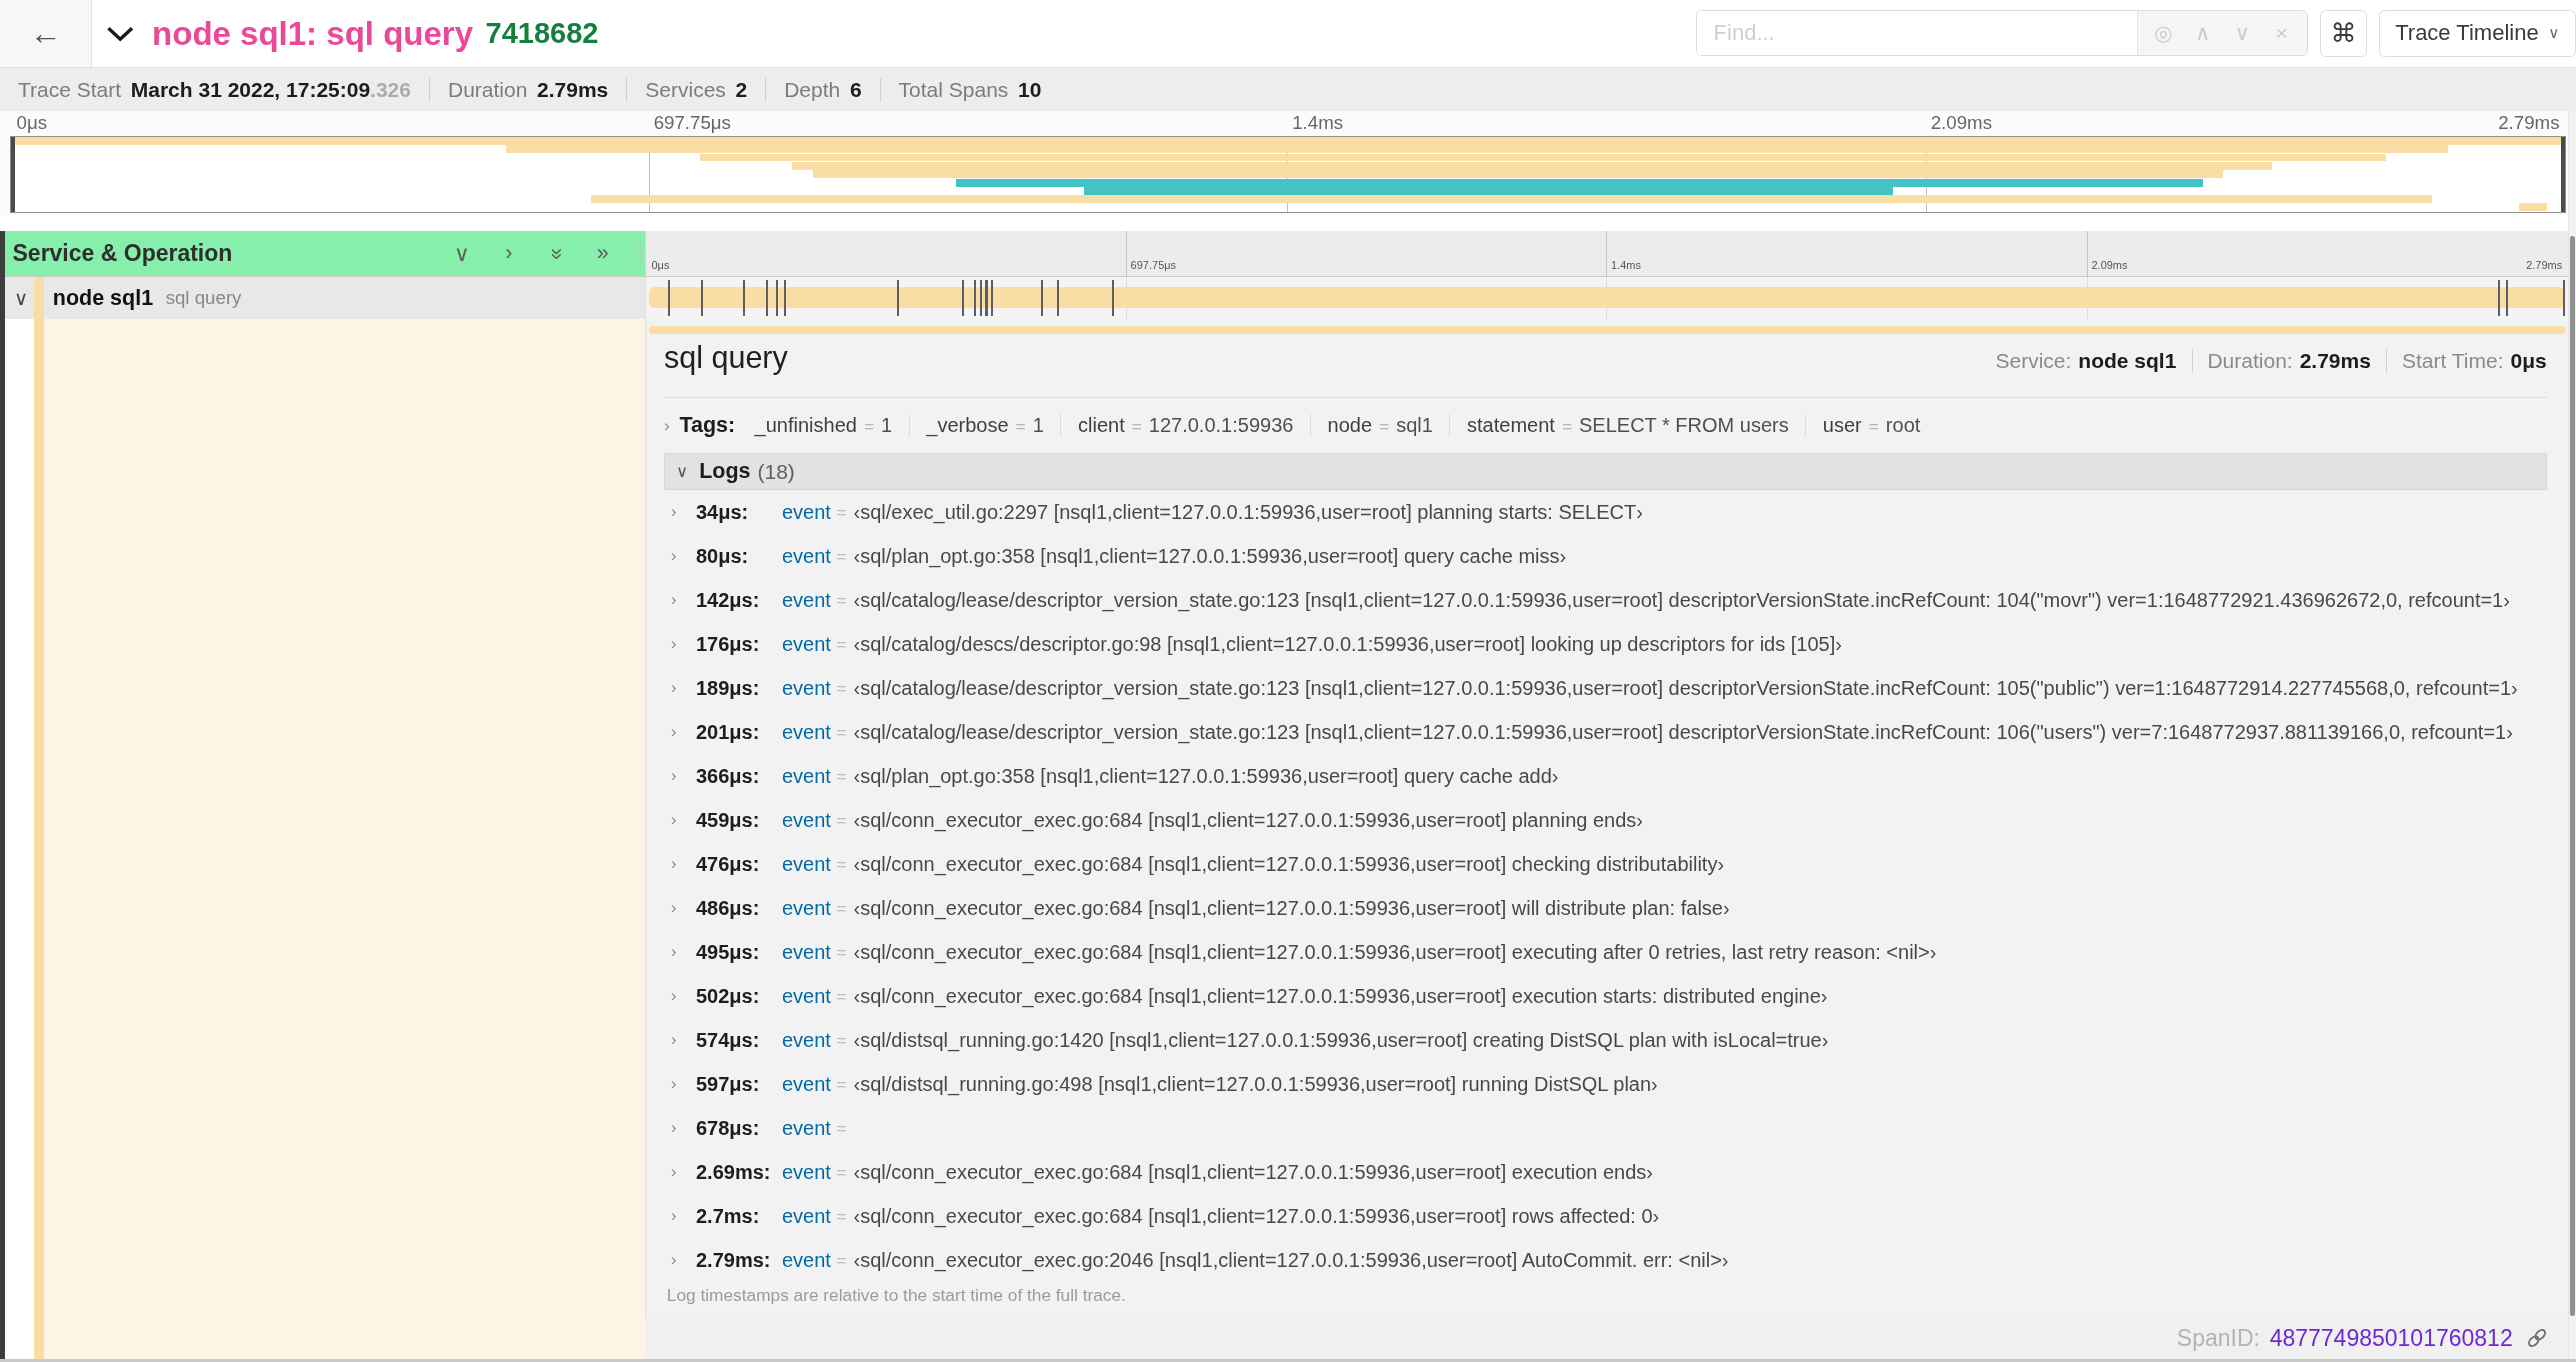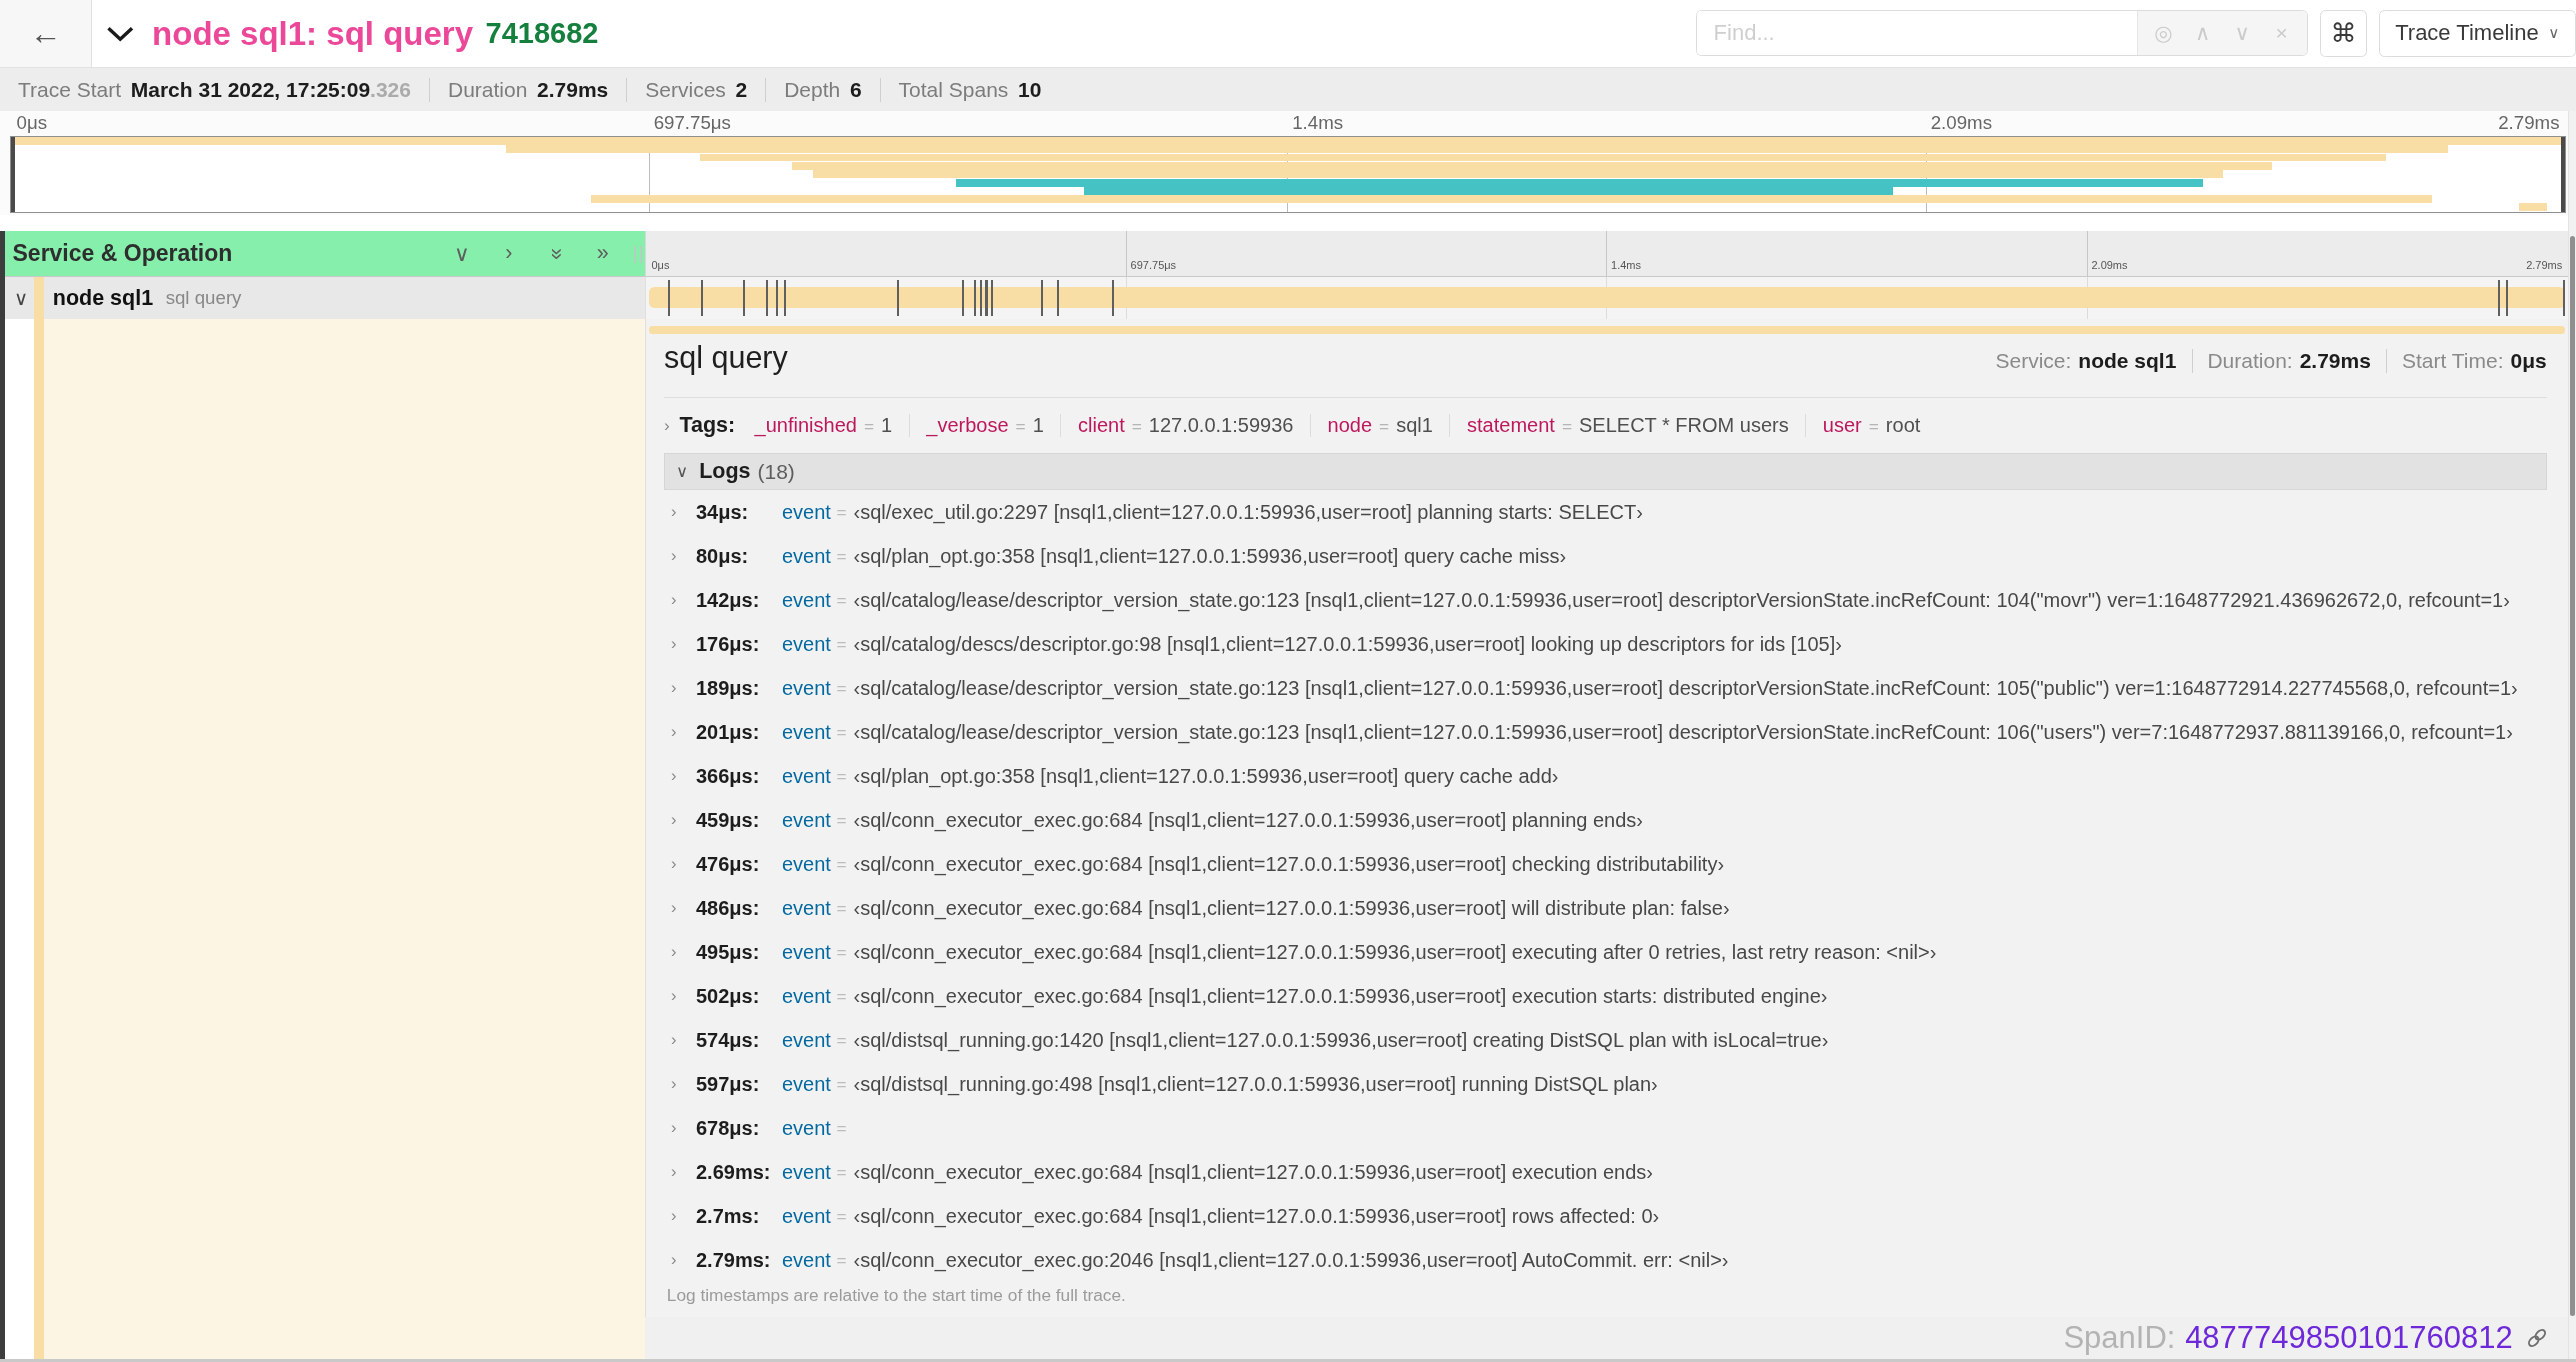--- a/index.html
+++ b/index.html
@@ -88,40 +88,40 @@
   .dp-title{font-size:30.5px;color:#1f1f1f;font-weight:normal;margin:0}
   .dp-meta{display:flex;align-items:center;font-size:21px;color:#8a8a8a;white-space:nowrap}
   .dp-meta .val{color:#1d1d1d;font-weight:bold;margin-left:7px}
   .dp-meta .sep{width:0.7px;height:23.5px;background:#cfcfcf;margin:0 15.2px}
   .dp-divider{position:absolute;top:78px;left:18px;right:21px;height:0.7px;background:#dedede}
   .tags-row{position:absolute;top:87px;left:18px;right:21px;height:39px;display:flex;align-items:center;font-size:20px;cursor:pointer}
   .tags-chevron{color:#8a8a8a;font-size:17.3px;margin-right:9.7px}
   .tags-label{font-weight:bold;color:#1d1d1d;margin-right:2.8px;font-size:21.5px}
   .tag-item{display:flex;align-items:baseline;padding:0 16.6px;white-space:nowrap}
   .tag-item + .tag-item{border-left:0.7px solid #dcdcdc}
-  .tag-key{color:#be185d}
+  .tag-key{color:#404040}
   .tag-eq{color:#b5b5b5;margin:0 7px;font-size:17.3px}
   .tag-val{color:#4f4f4f}
 
   .logs{position:absolute;top:134px;left:18px;right:21px}
   .logs-header{height:37px;background:#e2e2e2;border:0.7px solid #d6d6d6;display:flex;align-items:center;font-size:21px;
                padding:0 11px;box-sizing:border-box;cursor:pointer}
   .logs-chevron{color:#555;font-size:16.6px;margin-right:11px}
   .logs-label{font-weight:bold;color:#1d1d1d;margin-right:7px;font-size:21.5px}
   .logs-count{color:#5e5e5e}
   .log-row{height:44px;display:flex;align-items:center;font-size:20px;padding-left:7px;cursor:pointer;white-space:nowrap;overflow:hidden}
   .log-chevron{color:#8a8a8a;font-size:16.6px;width:25px;flex:none}
   .log-time{font-weight:bold;color:#1d1d1d;width:86px;flex:none}
   .log-key{color:#0369a1;margin-right:5.5px}
   .log-eq{color:#bdbdbd;margin-right:7px;font-size:17.3px}
   .log-val{color:#484848}
   .logs-note{height:26px;display:flex;align-items:center;font-size:17.3px;color:#9b9b9b;padding-left:2.8px}
 
   .spanid-row{position:absolute;left:645px;right:8.3px;top:1317px;height:42px;background:#f0f0f0;display:flex;
-              align-items:center;justify-content:flex-end;padding-right:18px;box-sizing:border-box;font-size:31px}
+              align-items:center;justify-content:flex-end;padding-right:18px;box-sizing:border-box;font-size:23px}
   .spanid-label{color:#b3b3b3;margin-right:9.7px}
   .spanid-value{color:#6d28d9}
   .link-icon{margin-left:11px;display:flex;align-items:center;cursor:pointer}
 
   .bottom-strip{position:absolute;left:0;bottom:0;width:2576px;height:4.2px;background:#c9c9c9}
   .v-scroll{position:absolute;right:0;top:111px;width:8.3px;bottom:4.2px;background:#f1f1f1;border-left:0.7px solid #e3e3e3;box-sizing:border-box}
   .v-thumb{position:absolute;left:1.4px;right:0.7px;top:125px;height:1080px;background:#8f8f8f;border-radius:2.8px;cursor:pointer}
 </style>
 </head>
 <body>

